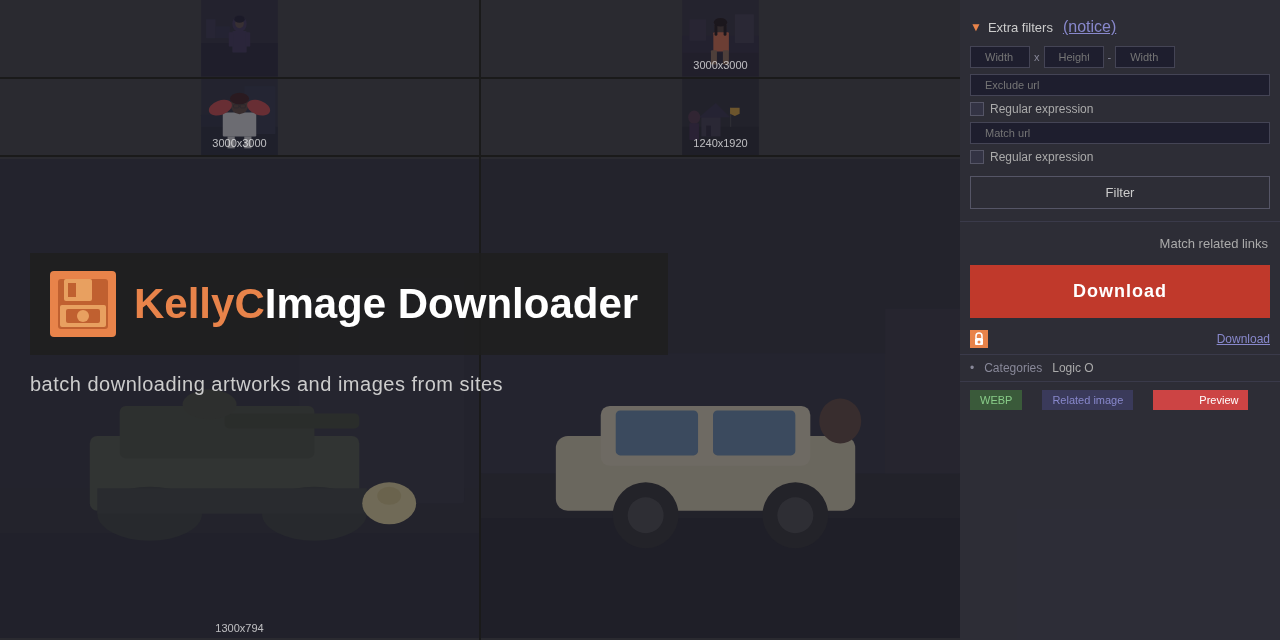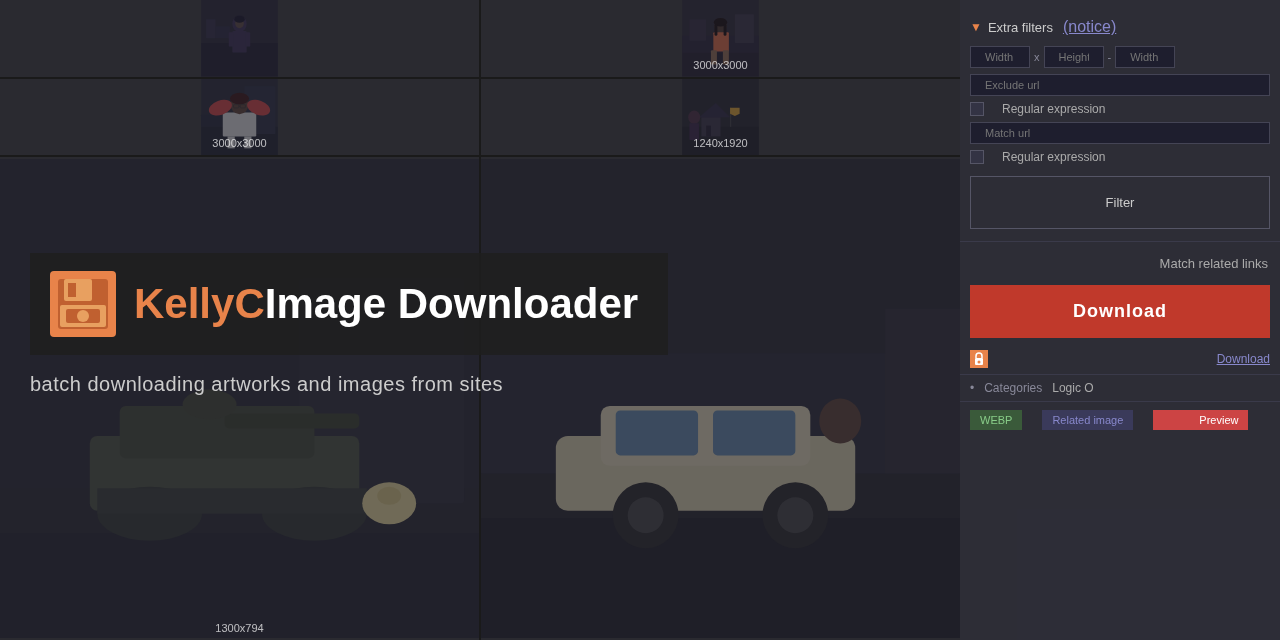--- a/index.html
+++ b/index.html
@@ -168,41 +168,41 @@
     }
 
     .filter-label {
       color: #888899;
       font-size: 11px;
     }
 
     .checkbox-row {
       display: flex;
       align-items: center;
-      gap: 18px;
+      gap: 6px;
       margin: 6px 0;
     }
 
     .checkbox-box {
       width: 14px;
       height: 14px;
       background: #333344;
       border: 1px solid #555566;
       display: inline-block;
       flex-shrink: 0;
     }
 
     .checkbox-label {
       color: #aaaaaa;
       font-size: 12px;
     }
 
     .btn-filter {
       width: 100%;
-      padding: 18px;
+      padding: 8px;
       background: transparent;
       border: 1px solid #555566;
       color: #cccccc;
       font-size: 13px;
       cursor: pointer;
       margin: 6px 0;
       text-align: center;
     }
 
     .btn-load-links {

